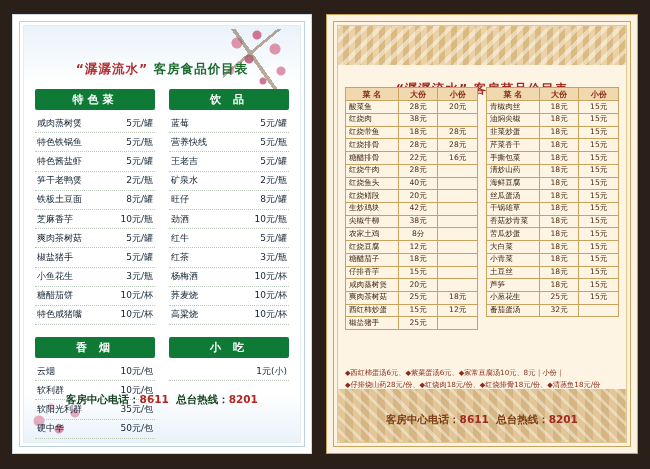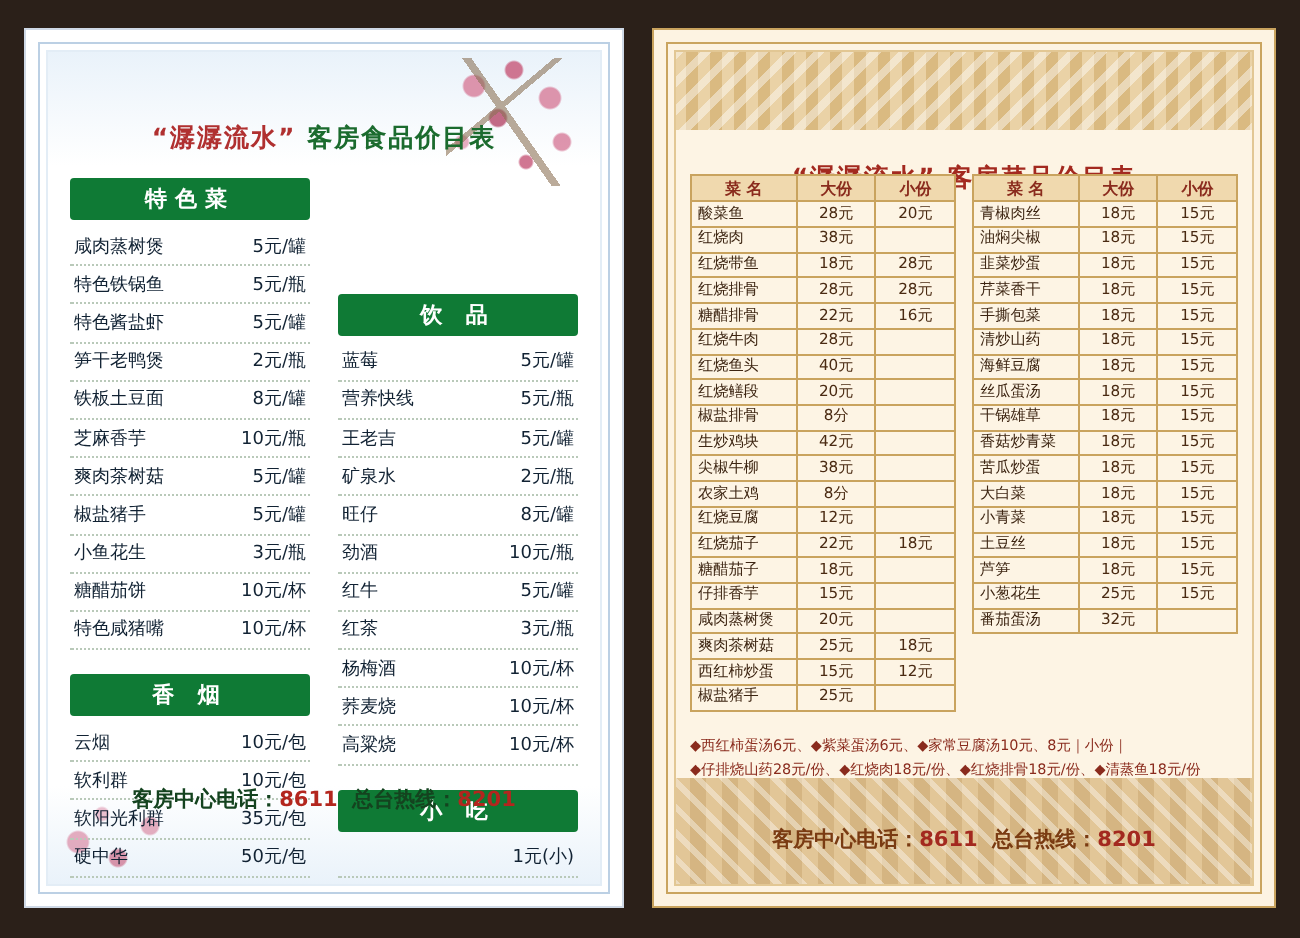--- a/index.html
+++ b/index.html
@@ -91,21 +91,21 @@
   .title{
     position:absolute;left:0;right:0;text-align:center;
     font-weight:bold;letter-spacing:1px;
   }
   .left-title{top:46px;font-size:12.5px;color:#1b6b2e;}
   .left-title .q{color:#b03030;}
   .right-title{top:52px;font-size:12.5px;color:#a3291f;margin-top:14px;}
   .right-title .q{color:#a3291f;}
 
   
-  .cols{position:absolute;left:22px;right:22px;top:74px;display:flex;gap:14px;align-items:flex-end;}
+  .cols{position:absolute;left:22px;right:22px;top:74px;display:flex;gap:14px;}
   .col{flex:1;}
   .sec-head{
     background:#0f7a35;color:#fff;text-align:center;
     font-size:11px;font-weight:bold;letter-spacing:4px;
     padding:3px 0;border-radius:2px;margin-bottom:4px;
   }
   .rows{}
   .row{
     display:flex;justify-content:space-between;align-items:baseline;
     font-size:9px;color:#15341f;padding:2.6px 2px;
@@ -360,48 +360,38 @@
                 <td class="nm">红烧鱼头</td>
                 <td class="pr">40元</td>
                 <td class="pr"></td>
               </tr>
           <tr>
                 <td class="nm">红烧鳝段</td>
                 <td class="pr">20元</td>
                 <td class="pr"></td>
               </tr>
           <tr>
-                <td class="nm">椒盐排骨</td>
-                <td class="pr">8分</td>
-                <td class="pr"></td>
-              </tr>
-          <tr>
                 <td class="nm">生炒鸡块</td>
                 <td class="pr">42元</td>
                 <td class="pr"></td>
               </tr>
           <tr>
                 <td class="nm">尖椒牛柳</td>
                 <td class="pr">38元</td>
                 <td class="pr"></td>
               </tr>
           <tr>
                 <td class="nm">农家土鸡</td>
                 <td class="pr">8分</td>
                 <td class="pr"></td>
               </tr>
           <tr>
                 <td class="nm">红烧豆腐</td>
                 <td class="pr">12元</td>
                 <td class="pr"></td>
-              </tr>
-          <tr>
-                <td class="nm">红烧茄子</td>
-                <td class="pr">22元</td>
-                <td class="pr">18元</td>
               </tr>
           <tr>
                 <td class="nm">糖醋茄子</td>
                 <td class="pr">18元</td>
                 <td class="pr"></td>
               </tr>
           <tr>
                 <td class="nm">仔排香芋</td>
                 <td class="pr">15元</td>
                 <td class="pr"></td>

